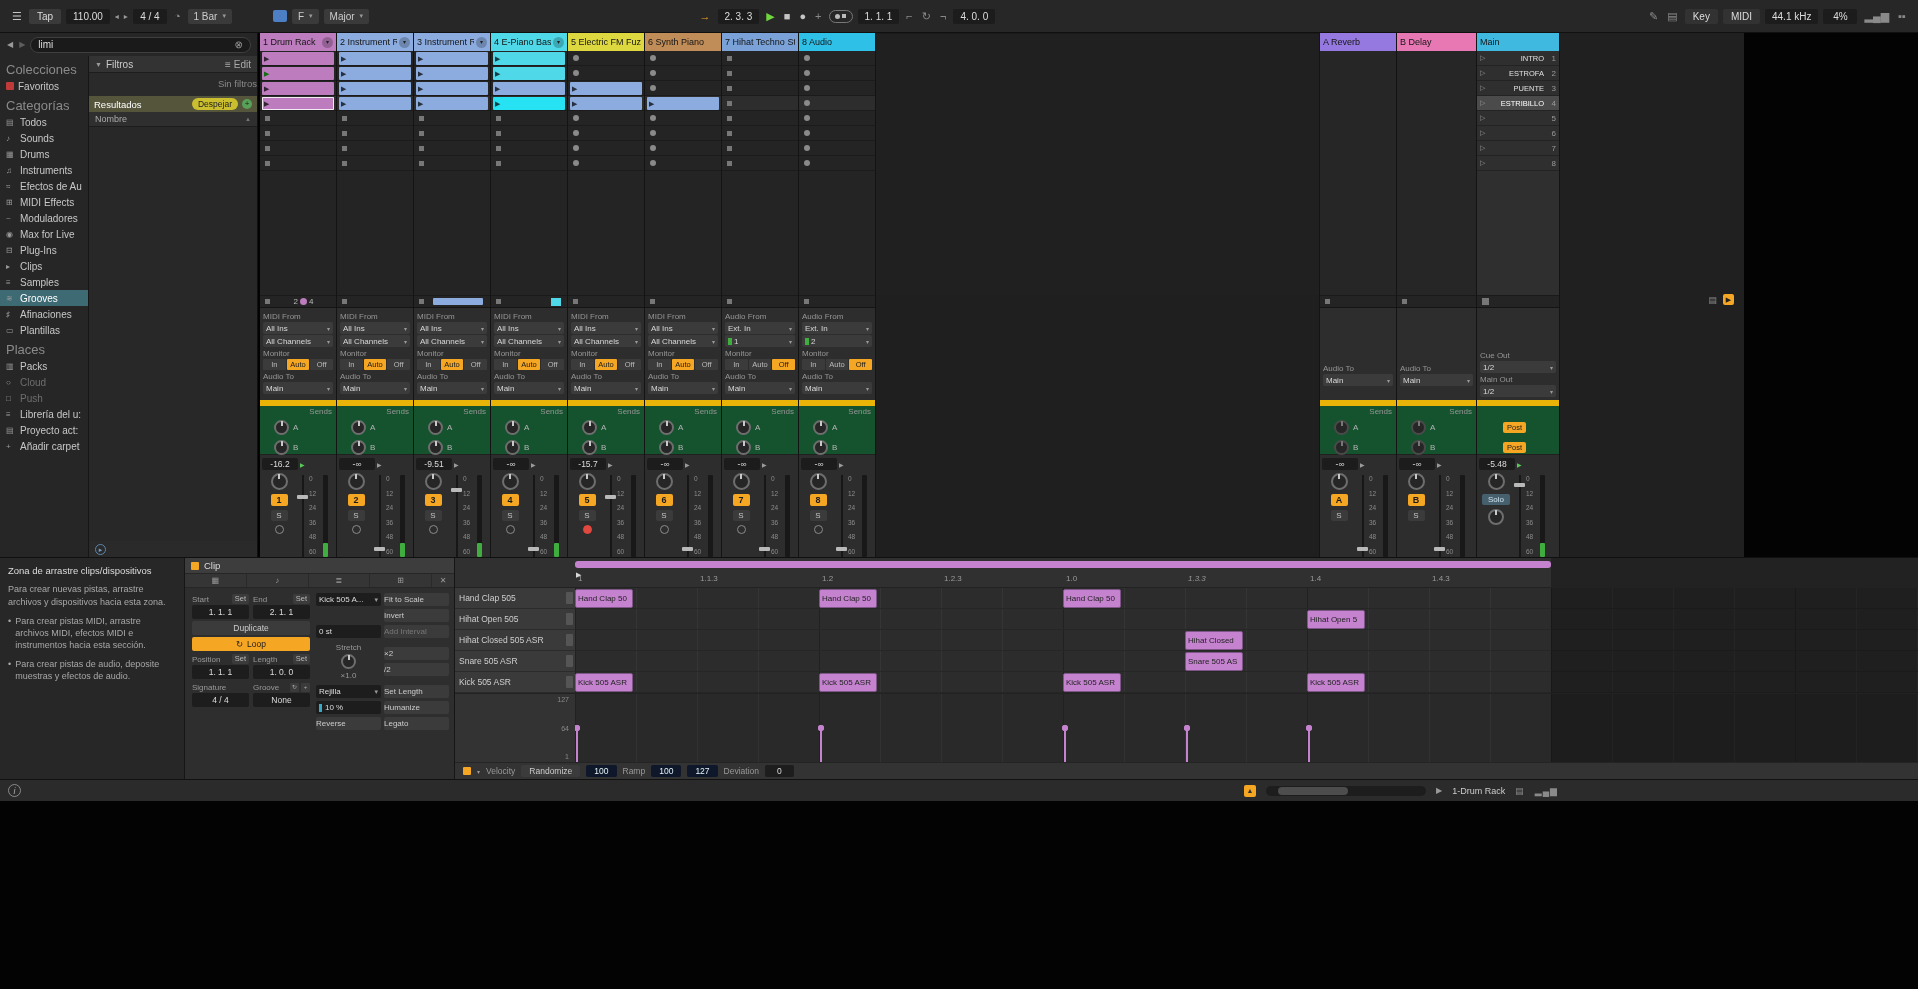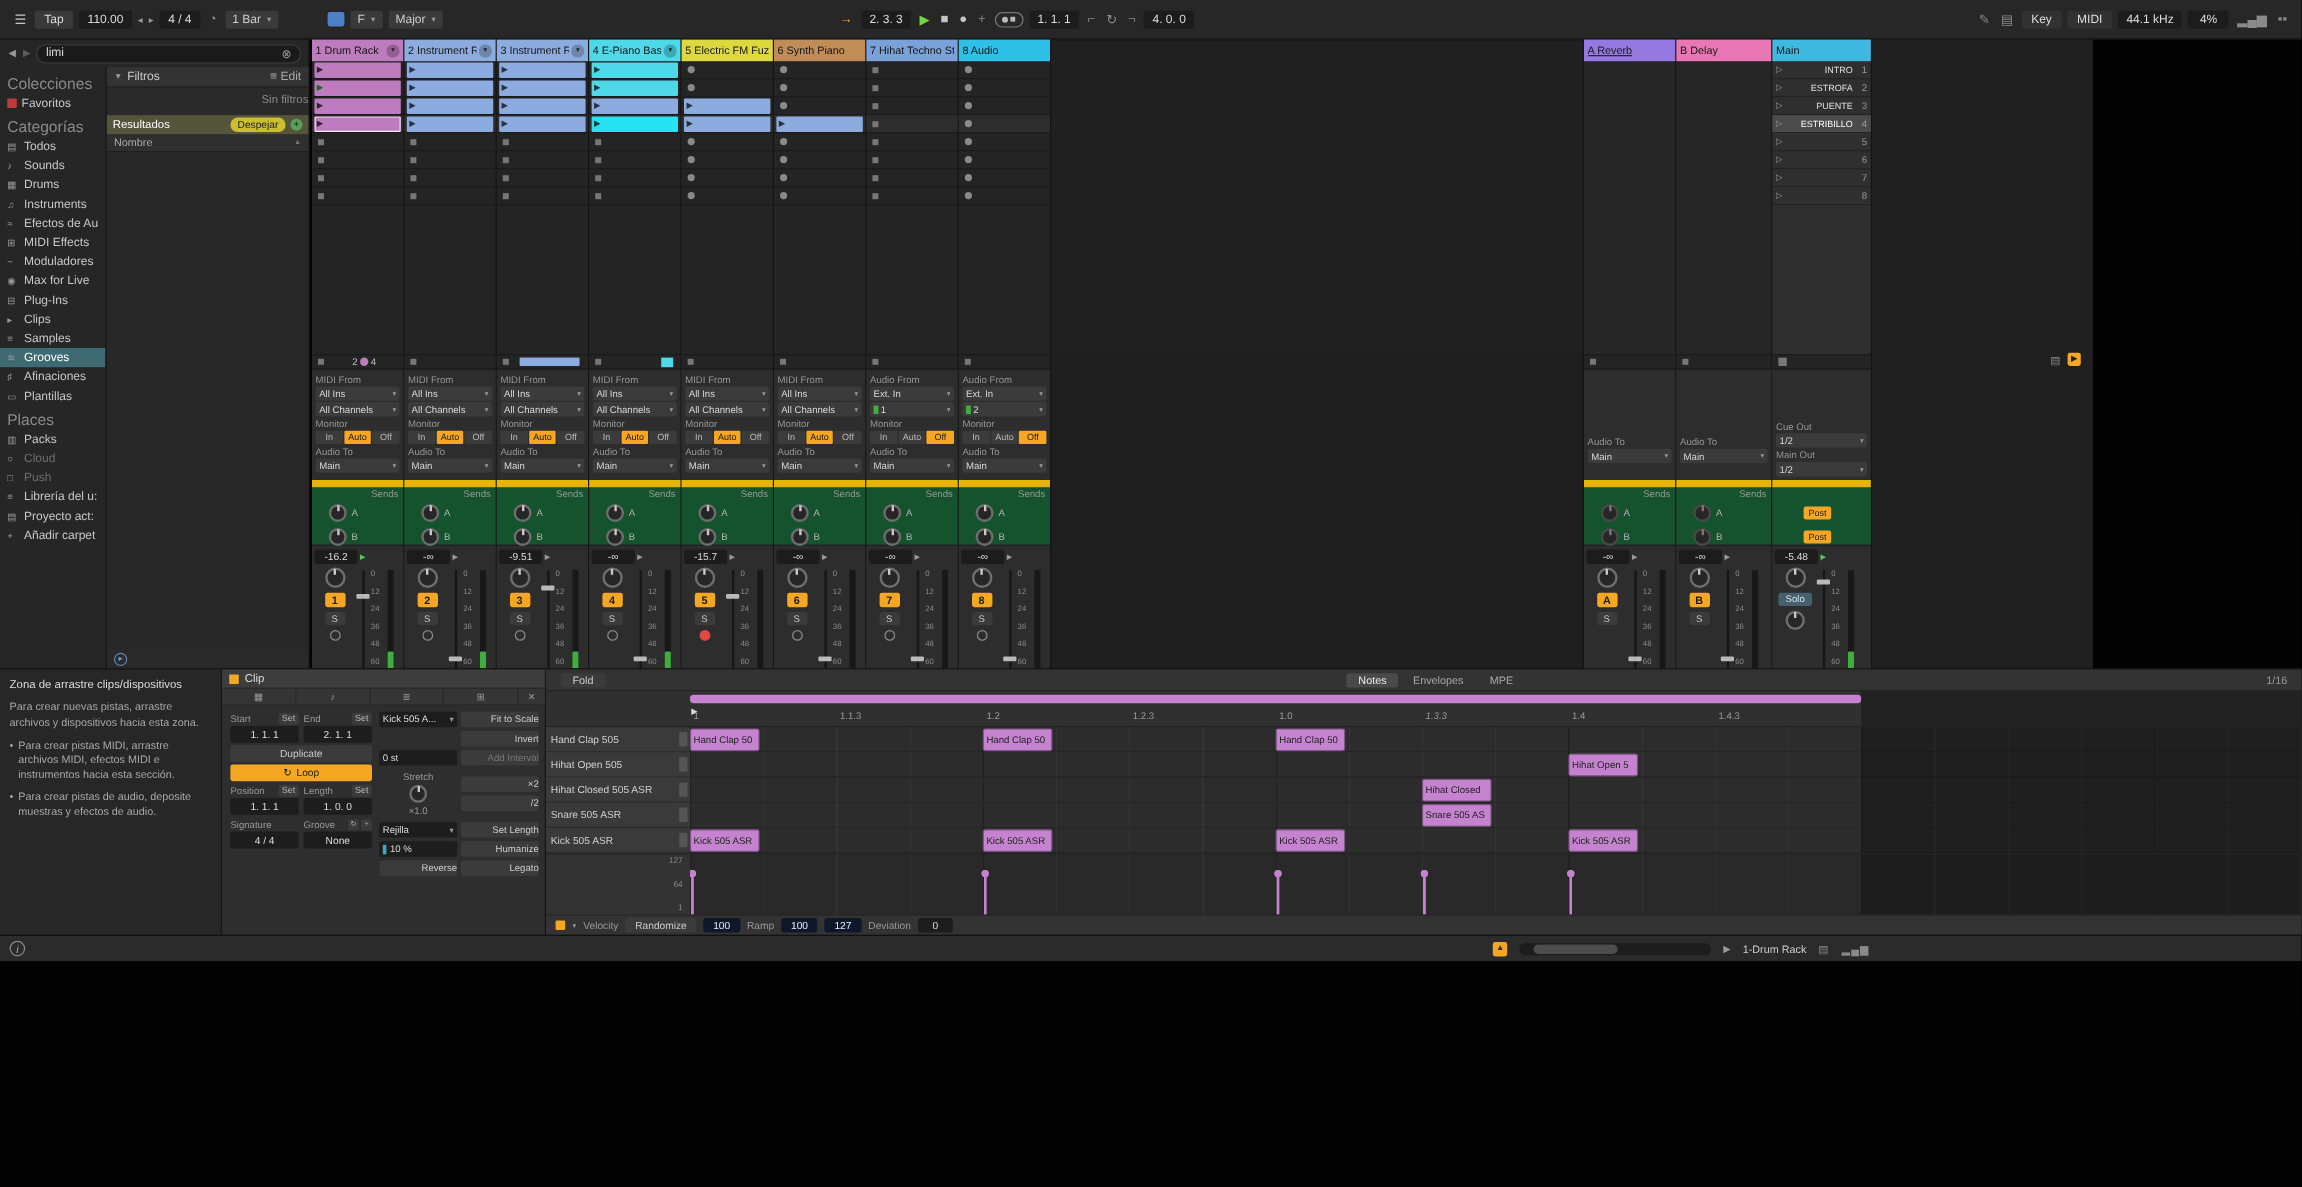--- a/index.html
+++ b/index.html
@@ -154,21 +154,21 @@
 .lbl-row{display:flex;font-size:8px;color:#999;height:12px}
 .lbl-half{flex:1;display:flex;justify-content:space-between;align-items:center;padding:0 2px}
 .set-btn{background:#3b3b3b;border-radius:2px;padding:0 3px;color:#bbb;font-size:7.5px;line-height:10px}
 .field-row{display:flex;height:14px;margin-bottom:2px}
 .t-field{flex:1;margin:0 2px;background:#1d1d1d;border-radius:2px;color:#ddd;font-size:8.5px;text-align:center;line-height:14px;white-space:nowrap;overflow:hidden}
 .wide-btn{height:14px;margin:2px 2px;background:#3b3b3b;border-radius:2px;color:#ccc;font-size:8.5px;text-align:center;line-height:14px}
 .wide-btn.loop{background:#f5a623;color:#1c1c1c;display:flex;align-items:center;justify-content:center;gap:4px}
 .groove-ics{display:flex;gap:2px}
 .g-ic{width:9px;height:9px;background:#3b3b3b;border-radius:1px;color:#aaa;font-size:6px;text-align:center;line-height:9px}
 .cp-right{flex:1;display:grid;grid-template-columns:1fr 1fr;gap:3px 3px;align-content:start;padding:0 2px;font-size:8px}
-.tool-btn{height:13px;background:#3b3b3b;border-radius:2px;color:#ccc;text-align:right;line-height:13px;overflow:hidden;white-space:nowrap}
+.tool-btn{height:13px;background:#3b3b3b;border-radius:2px;color:#ccc;text-align:left;line-height:13px;overflow:hidden;white-space:nowrap}
 .tool-btn.dim{color:#777}
 .tool-field{height:13px;background:#1d1d1d;border-radius:2px;color:#ddd;display:flex;align-items:center;padding:0 3px;gap:3px;white-space:nowrap;overflow:hidden}
 .tool-field .dd-val{flex:1;overflow:hidden}
 .notch{width:3px;height:8px;background:#3aa8c8;flex:none}
 .stretch-cell{display:flex;flex-direction:column;align-items:center;gap:2px;color:#999;padding:2px 0}
 .x2-col{display:flex;flex-direction:column;gap:3px;justify-content:center}
 
 
 .editor{flex:1;display:flex;flex-direction:column;background:#2a2a2a;min-width:0}
 .ed-header{height:18px;flex:none;background:#333;border-bottom:1px solid #222;display:flex;align-items:center;padding:0 12px;font-size:9px;color:#ccc}
@@ -1207,21 +1207,21 @@
               <span>60</span>
             </div>
             <div class="m-meter"></div>
           </div>
         </div>
       </div>
       <div class="drop-col">
         <div class="drop-bottom"></div>
       </div>
       <div class="ret-col" style="width: 77px;">
-        <div class="t-header" style="background: rgb(149, 121, 224); text-decoration: underline;">
+        <div class="t-header" style="background: rgb(149, 121, 224);">
           <span class="t-name">A Reverb</span>
         </div>
         <div class="t-filler"></div>
         <div class="t-status">
           <span class="slot-stop"></span>
         </div>
         <div class="t-io ret-io">
           <div class="io-lbl">Audio To</div>
           <div class="io-dd">
             <span class="dd-val">Main</span>
@@ -1536,29 +1536,20 @@
               <span class="dd-val">10 %</span>
             </span>
           <span class="tool-btn">Humanize</span>
           <span class="tool-btn">Reverse</span>
           <span class="tool-btn">Legato</span>
         </div>
       </div>
     </div>
 
     <div class="editor">
-      <div class="ed-header">
-        <span class="ed-btn">Fold</span>
-        <div class="ed-tabs" id="ed-tabs">
-            <span class="ed-tab active">Notes</span>
-            <span class="ed-tab">Envelopes</span>
-            <span class="ed-tab">MPE</span>
-          </div>
-        <span class="ed-zoom">1/16</span>
-      </div>
       <div class="ed-ruler">
         <div class="ed-label-col"></div>
         <div class="ed-grid ooify" id="ruler-grid">
           <div class="loop-bar"></div>
           <span class="start-marker">▶</span>
         <span class="ruler-lab" style="left: 3px;">1</span>
             <span class="ruler-lab" style="left: 125px;">1.1.3</span>
             <span class="ruler-lab" style="left: 247px;">1.2</span>
             <span class="ruler-lab" style="left: 369px;">1.2.3</span>
             <span class="ruler-lab" style="left: 491px;">1.0</span>

